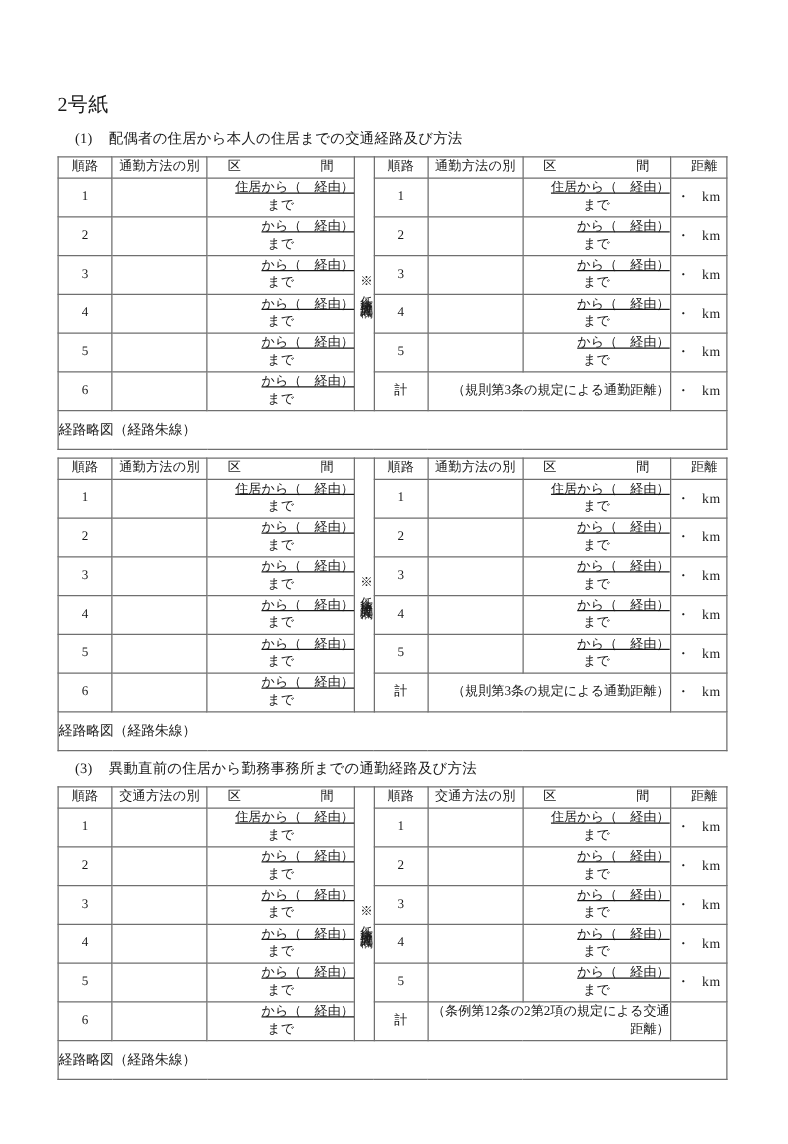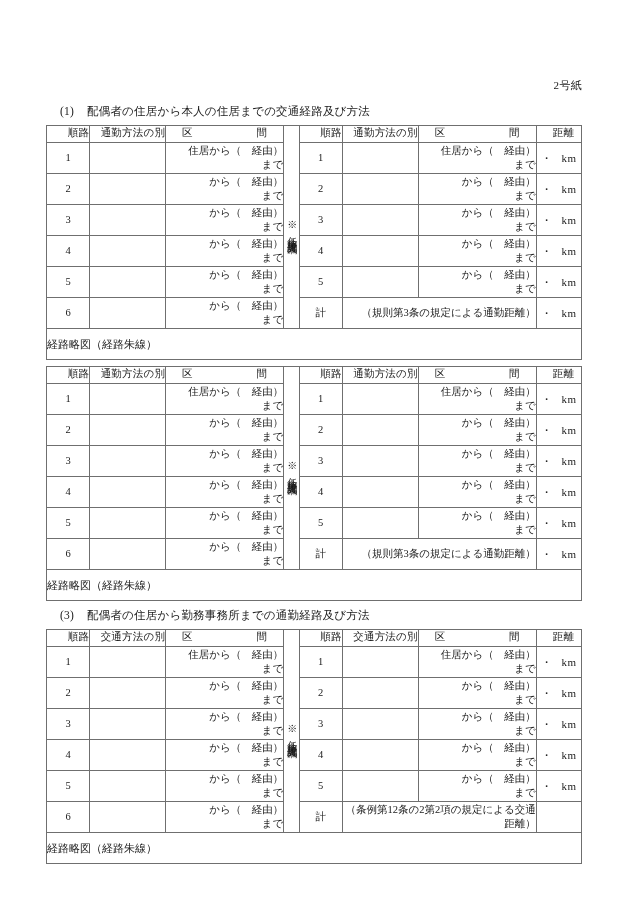--- a/index.html
+++ b/index.html
@@ -21,22 +21,21 @@
     position: absolute;
     left: 0; top: 0;
     width: 630px;
     height: 915px;
     box-sizing: border-box;
     padding: 78px 38px 0 46px;
   }
 
   
   .sheet-no {
-    text-align: right;
-    font-size: 11px;
+    font-size: 16px;
     line-height: 14px;
     letter-spacing: .3px;
     margin: 0 10px 11px 0;
   }
 
   
   .section { margin-bottom: 6px; }
   .section-title {
     font-size: 11.5px;
     line-height: 17px;
@@ -64,25 +63,24 @@
 
   
   col.c-no      { width: 42px; }
   col.c-method  { width: 74px; }
   col.c-span    { width: 115px; }
   col.c-divider { width: 15px; }
   col.c-dist    { width: 44px; }
 
   
   .hd {
-    text-align: right;
+    text-align: center;
     height: 16px;
     letter-spacing: .2px;
     font-size: 10.5px;
-    font-family: Liberation Mono, monospace;
   }
   .hd-spread {
     display: block;
     padding: 0 16px;
     display: flex;
     justify-content: space-between;
   }
 
   
   .no-cell {
@@ -93,22 +91,22 @@
   .blank-cell { height: 30px; }
 
   
   .span-cell {
     height: 30px;
     padding: 1px 3px 1px 0;
     text-align: right;
     font-size: 10.5px;
     line-height: 14px;
   }
-  .span-cell .l1 { display: block; white-space: nowrap; }
-  .span-cell .l2 { display: block; white-space: nowrap; }
+  .span-cell .l1 { display: block; white-space: nowrap; text-decoration: underline; }
+  .span-cell .l2 { display: block; white-space: nowrap; text-align: center; }
 
   
   .dist-cell {
     text-align: center;
     font-size: 11px;
     height: 30px;
     letter-spacing: .5px;
   }
   .dist-cell .dot { margin-right: 9px; }
 
@@ -412,21 +410,21 @@
               <td class="total-text" colspan="2">（規則第3条の規定による通勤距離）</td>
               <td class="dist-cell"><span class="dot">・</span><span>km</span></td>
             </tr>
             <tr>
               <td class="sketch-cell" colspan="8">経路略図（経路朱線）</td>
             </tr>
           </tbody>
         </table>
       </div>
       <div class="section">
-        <div class="section-title"><span class="num">(3)</span><span>配偶者の住居から勤務事務所までの通勤経路及び方法</span></div>
+        <div class="section-title"><span class="num">(3)</span><span>異動直前の住居から勤務事務所までの通勤経路及び方法</span></div>
         <table class="form">
           <colgroup>
             <col class="c-no">
             <col class="c-method">
             <col class="c-span">
             <col class="c-divider">
             <col class="c-no">
             <col class="c-method">
             <col class="c-span">
             <col class="c-dist">

